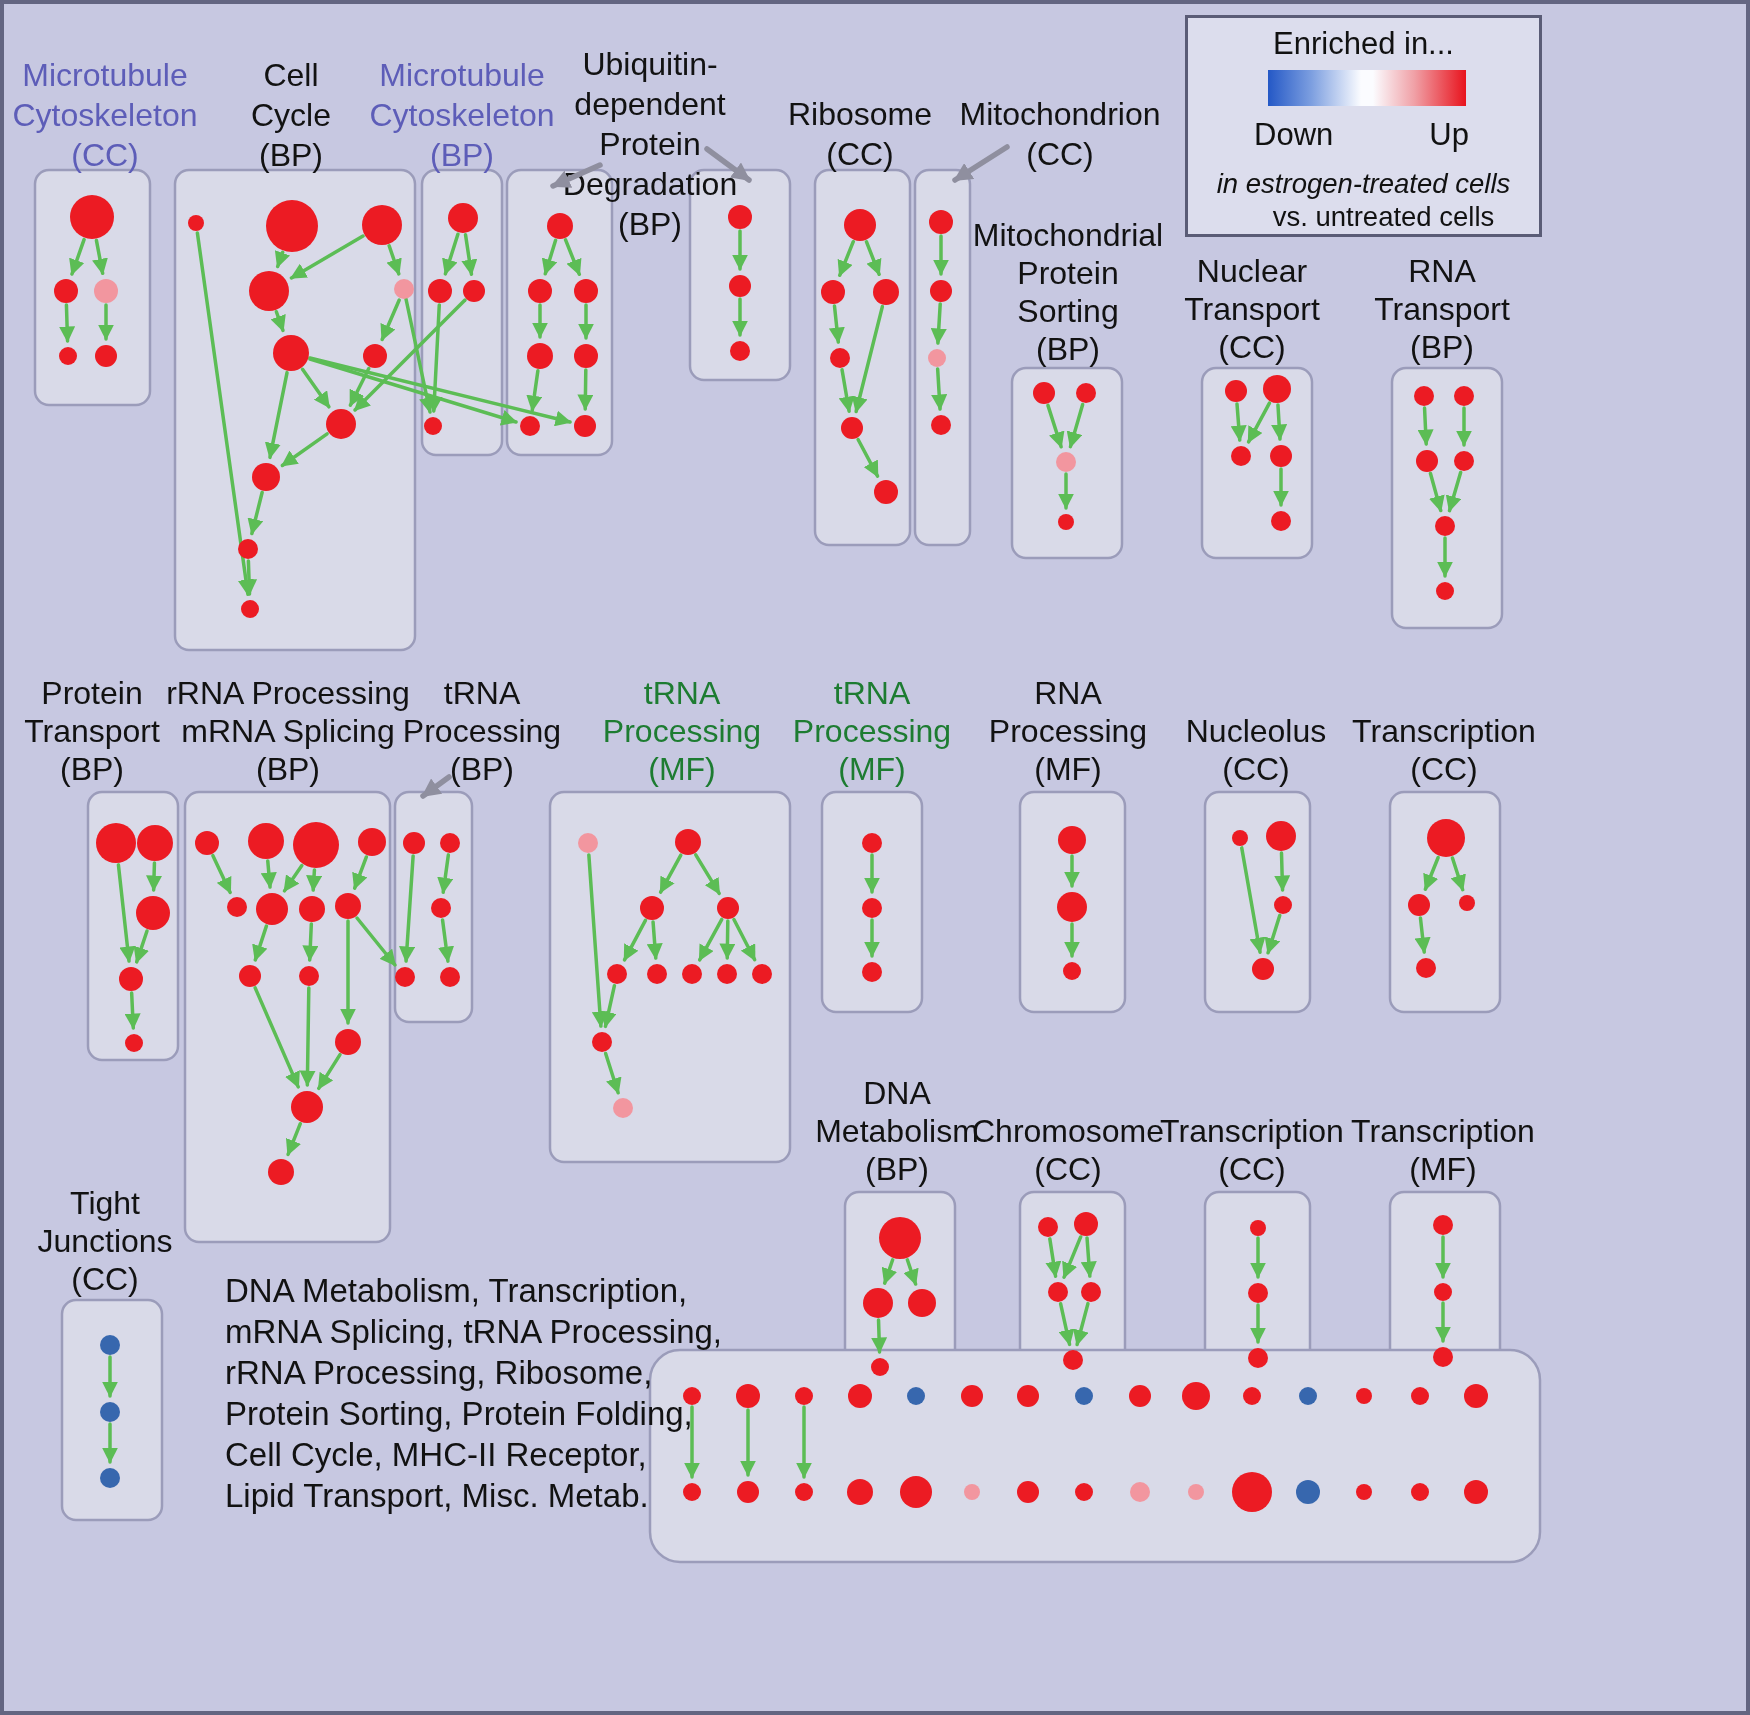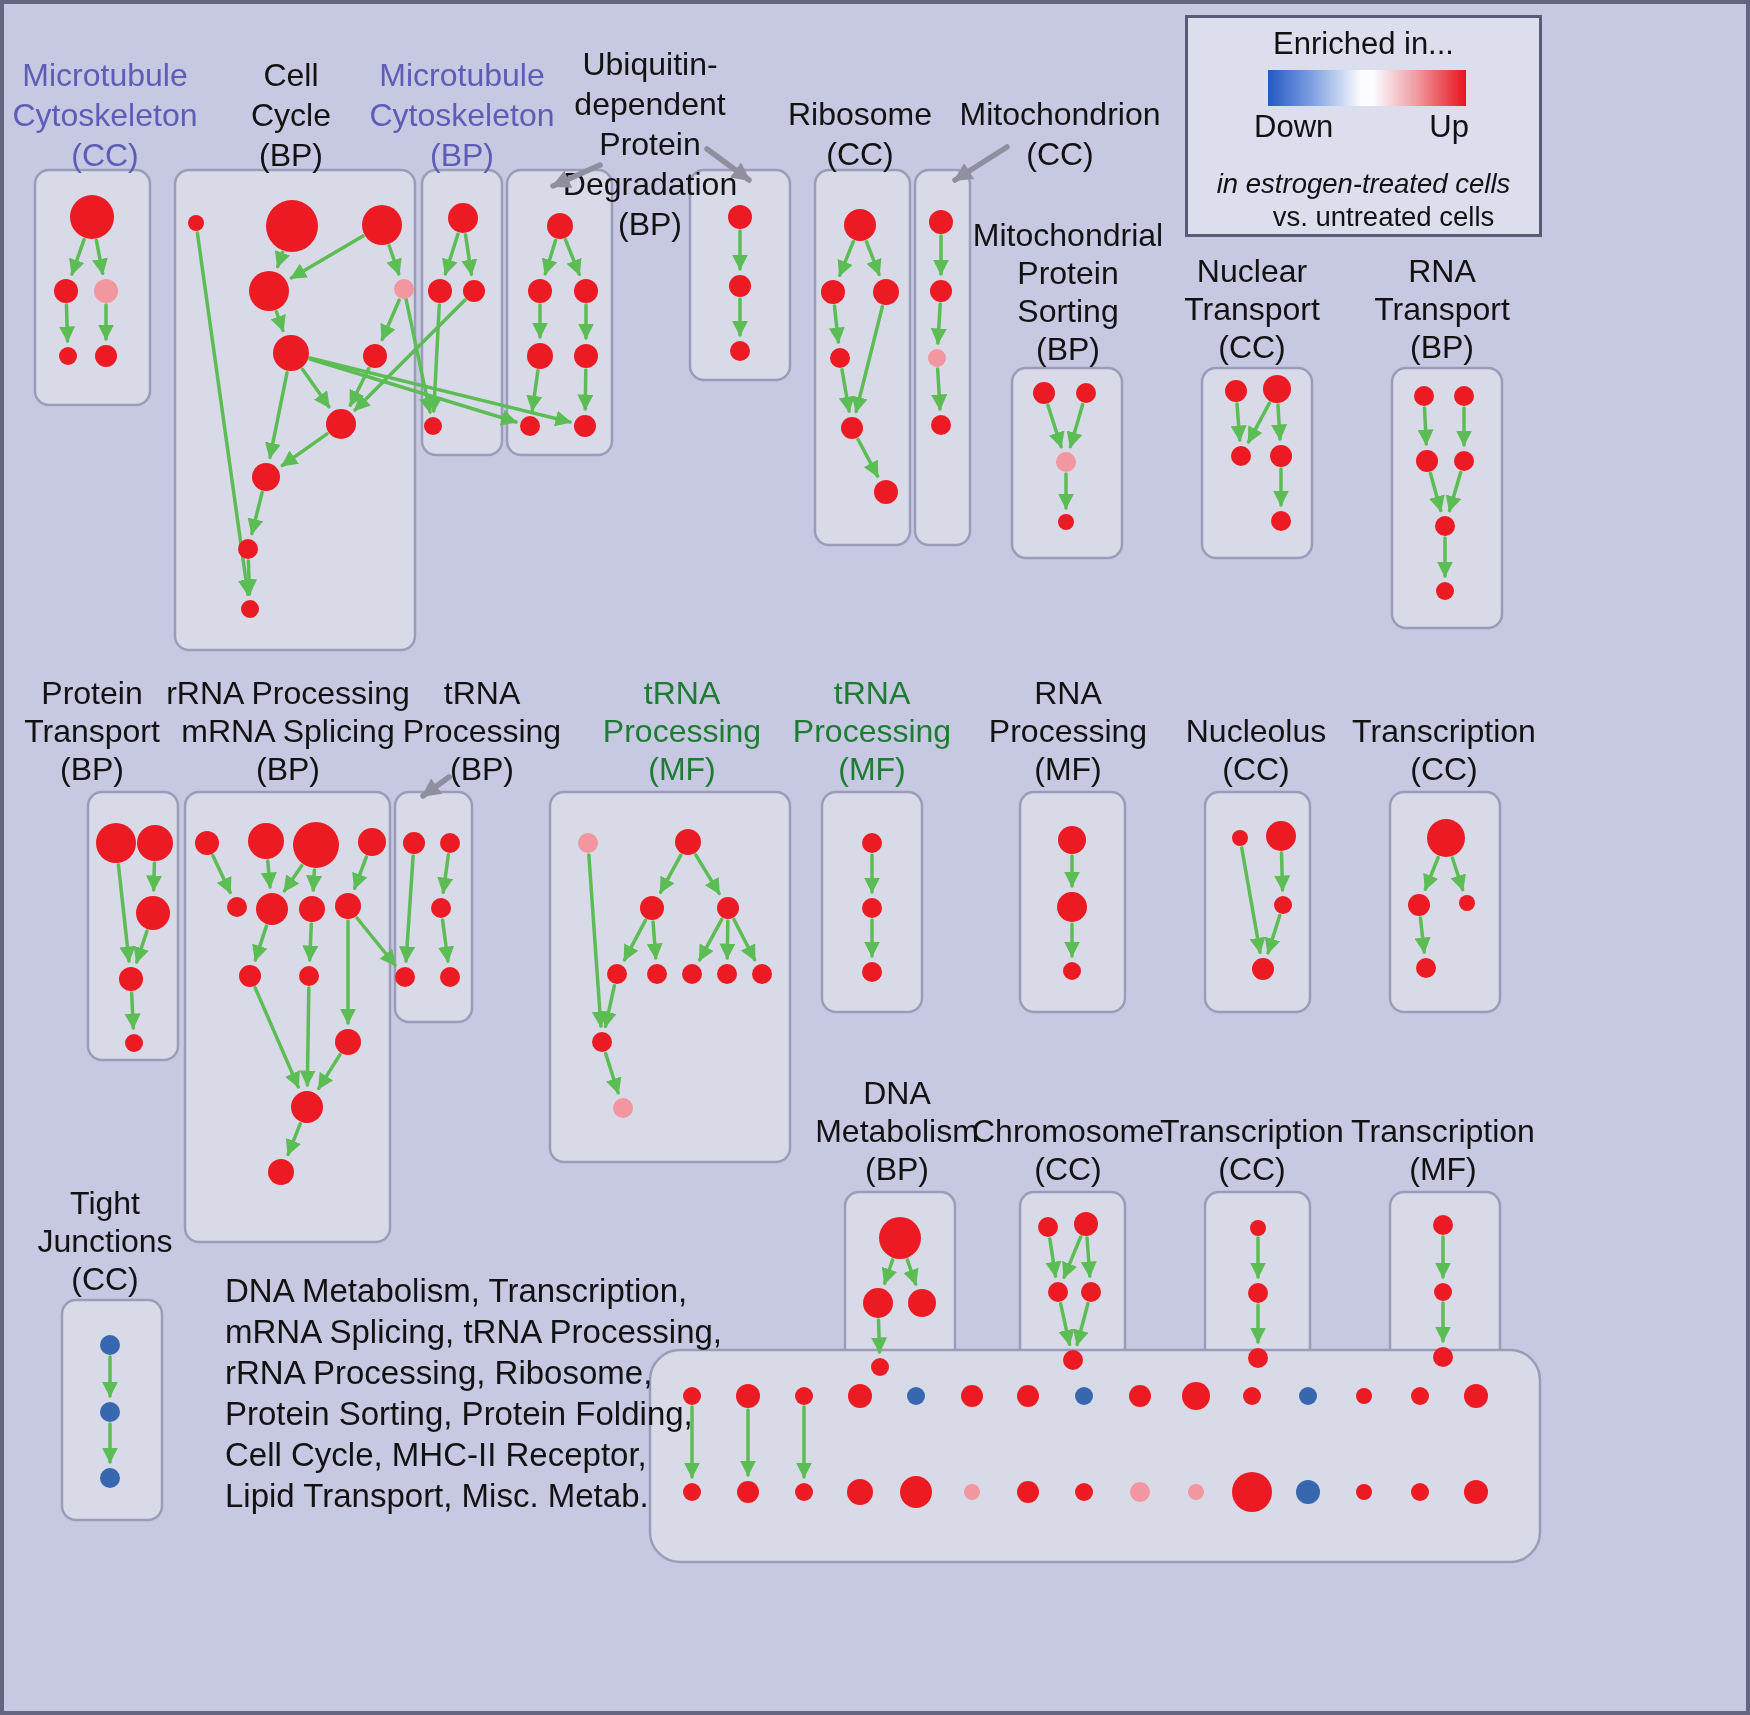--- a/index.html
+++ b/index.html
@@ -10,21 +10,21 @@
   .edge { stroke:var(--edge); stroke-width:3.5; fill:none; stroke-linecap:round; }
   .pointer { stroke:var(--pointer); stroke-width:5.5; stroke-linecap:round; }
   .ah-green-fill { fill:var(--edge); }
   .ah-gray-fill { fill:var(--pointer); }
   .cluster-label { font-family:"Liberation Sans", sans-serif; }
   #legend { position:absolute; left:1185px; top:15px; width:357px; height:222px;
             background:var(--legend_bg); border:3px solid var(--legend_border); z-index:2; }
   #legend .title { text-align:center; font-size:31px; margin-top:8px; color:#111; }
   #legend .bar { position:absolute; left:80px; top:52px; width:198px; height:36px;
             background:linear-gradient(90deg, var(--grad_left) 0%, #7d9fe0 22%, #fbfcff 47%, #fbfcff 53%, #f0a0a6 74%, var(--grad_right) 100%); }
-  #legend .updown { position:absolute; left:0; right:0; top:91px; display:flex; justify-content:space-between;
+  #legend .updown { position:absolute; left:0; right:0; top:99px; display:flex; justify-content:space-between;
             padding:0 70px 0 66px; font-size:31px; color:#111;text-align:right; }
   #legend .sub { position:absolute; left:0; right:0; text-align:center; font-size:27.5px; color:#111; }
   #legend .sub1 { top:150px;font-style:italic; }
   #legend .sub2 { top:183px;padding-left:40px; }
 </style>
 </head>
 <body>
 
 <div id="canvas">
 

